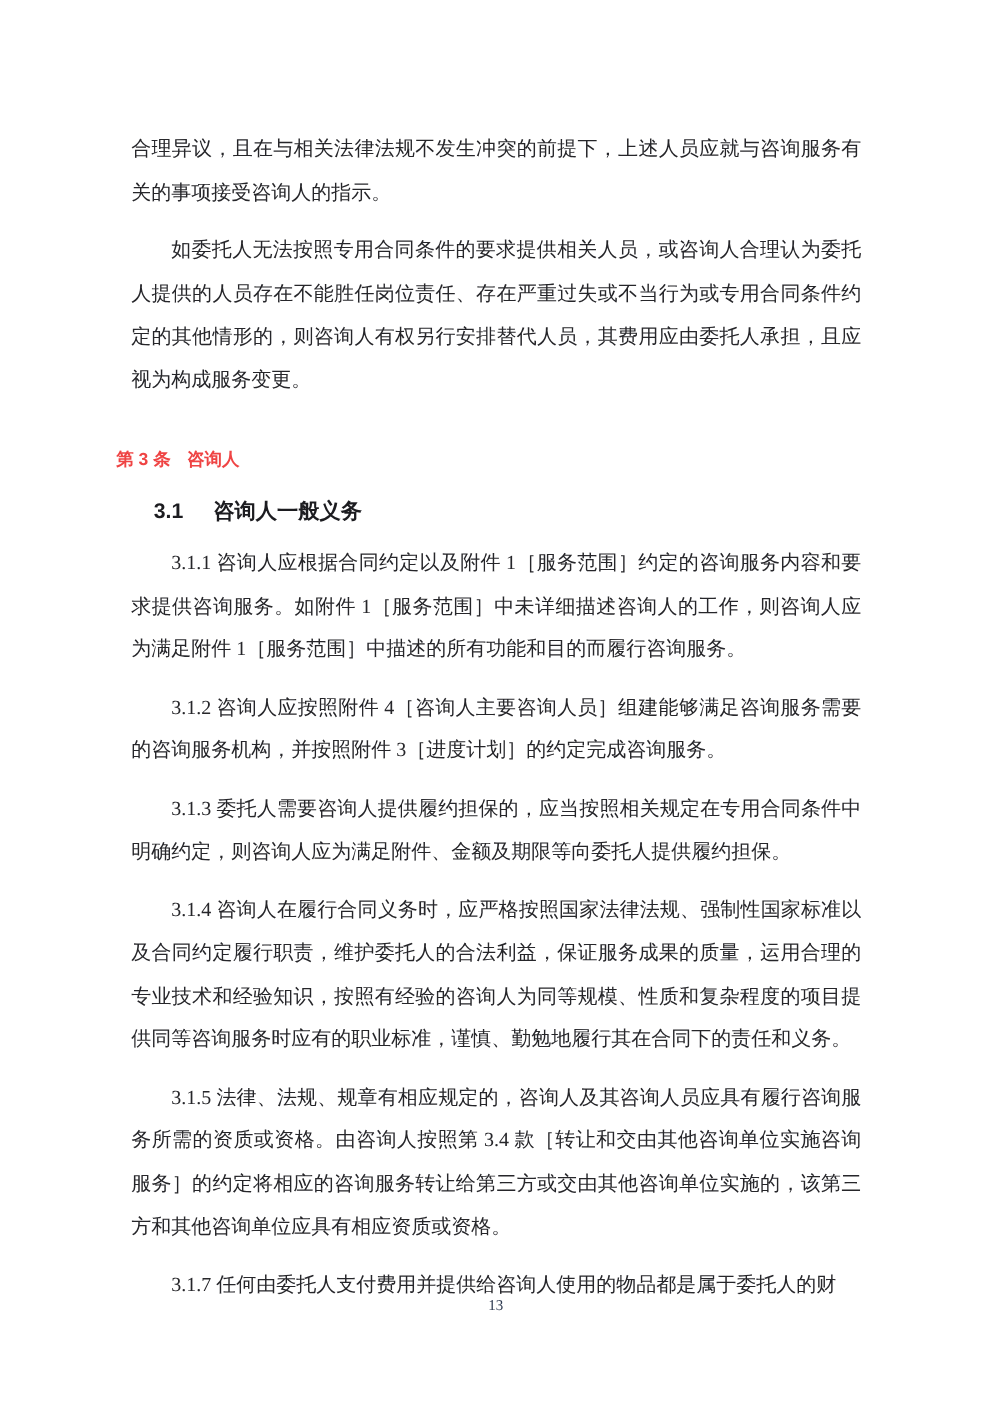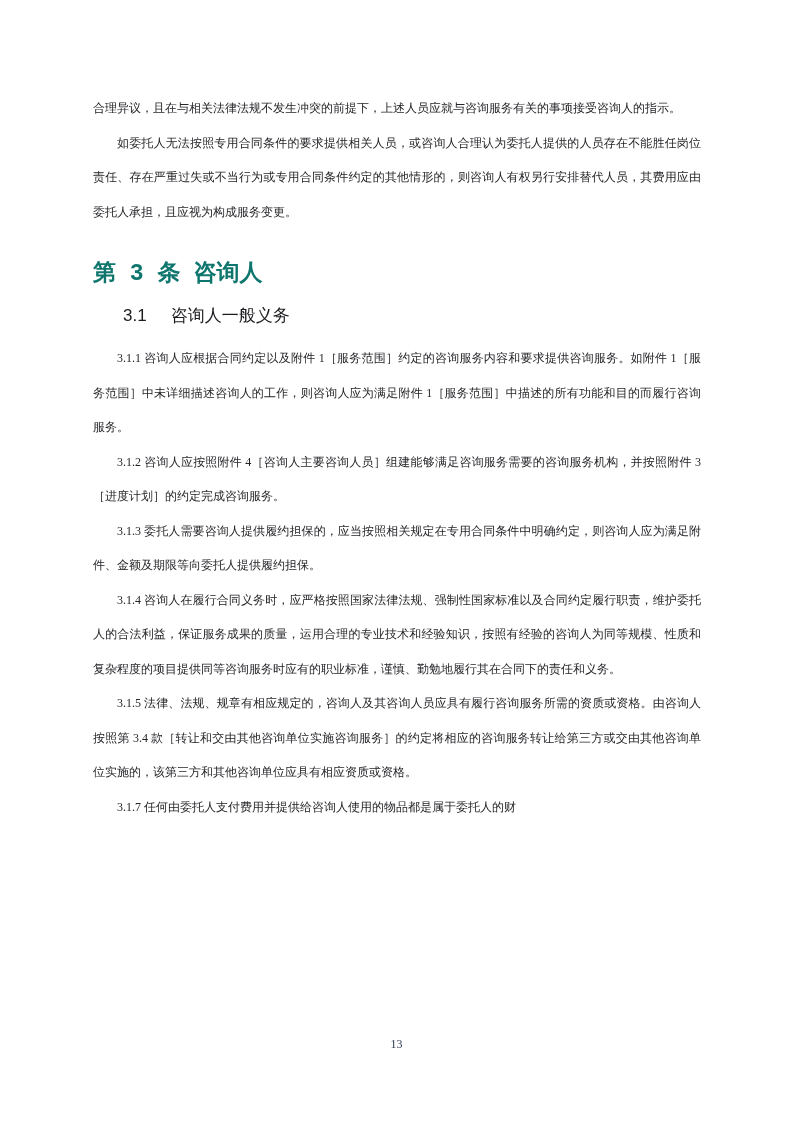--- a/index.html
+++ b/index.html
@@ -16,42 +16,42 @@
     font-family: "Liberation Serif", "DejaVu Serif", serif;
     color: #26262a;
   }
   .content {
     position: absolute;
     left: 93px;
     top: 91px;
     width: 608px;
   }
   .para {
-    font-size: 12px;
+    font-size: 16px;
     line-height: 34.5px;
     text-align: justify;
-    margin: 0;
+    margin: 12px;
   }
   .para.indent {
     text-indent: 2em;
   }
   .h1 {
-    font-family: Liberation Mono, monospace;
+    font-family: Liberation Sans, sans-serif;
     font-weight: bold;
-    font-size: 23px;
+    font-size: 14px;
     line-height: 30px;
     margin: 30px 0 10px 0;
-    color: #0f766e;
+    color: #ef4444;
   }
   .h1 .h1-title {
     margin-left: 13px;
   }
   .h2 {
     font-family: "Liberation Sans", "DejaVu Sans", sans-serif;
-    font-weight: normal;
+    font-weight: bold;
     font-size: 17px;
     line-height: 26px;
     margin: 14px 0 12px 30px;
     color: #1c1c20;
   }
   .h2 .h2-title {
     margin-left: 24px;
   }
   .footer-page-number {
     position: absolute;

